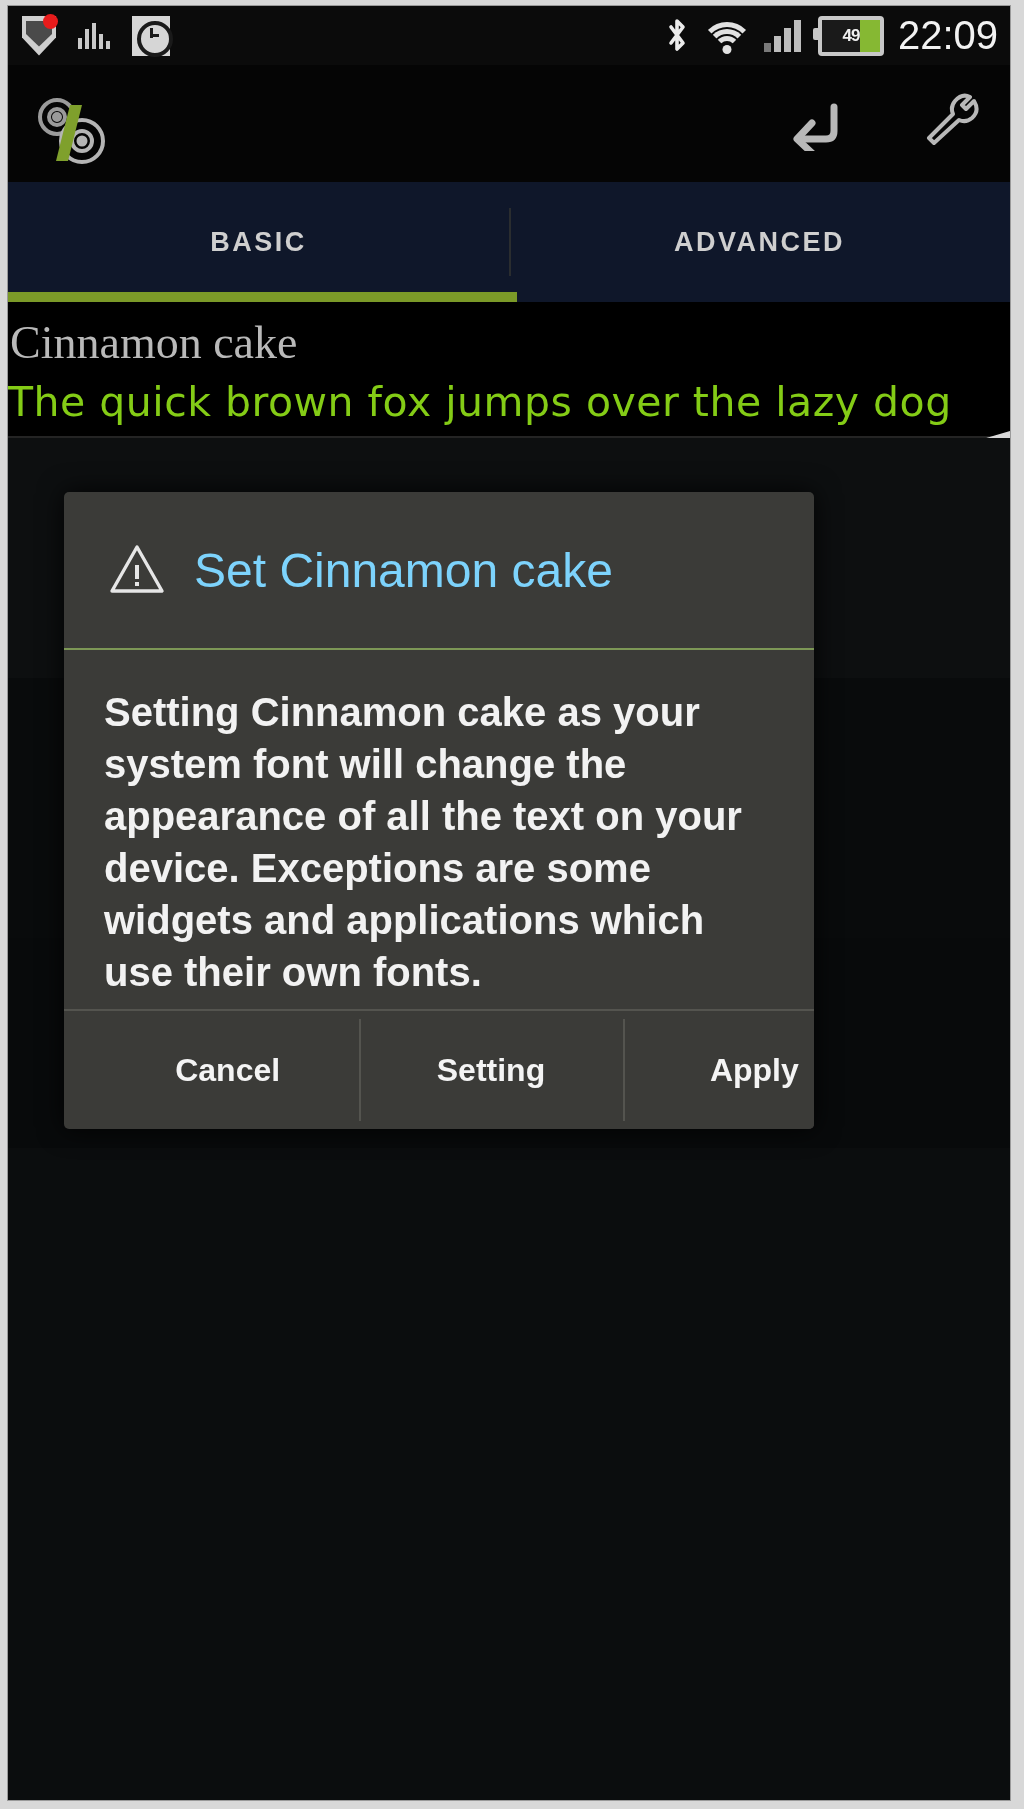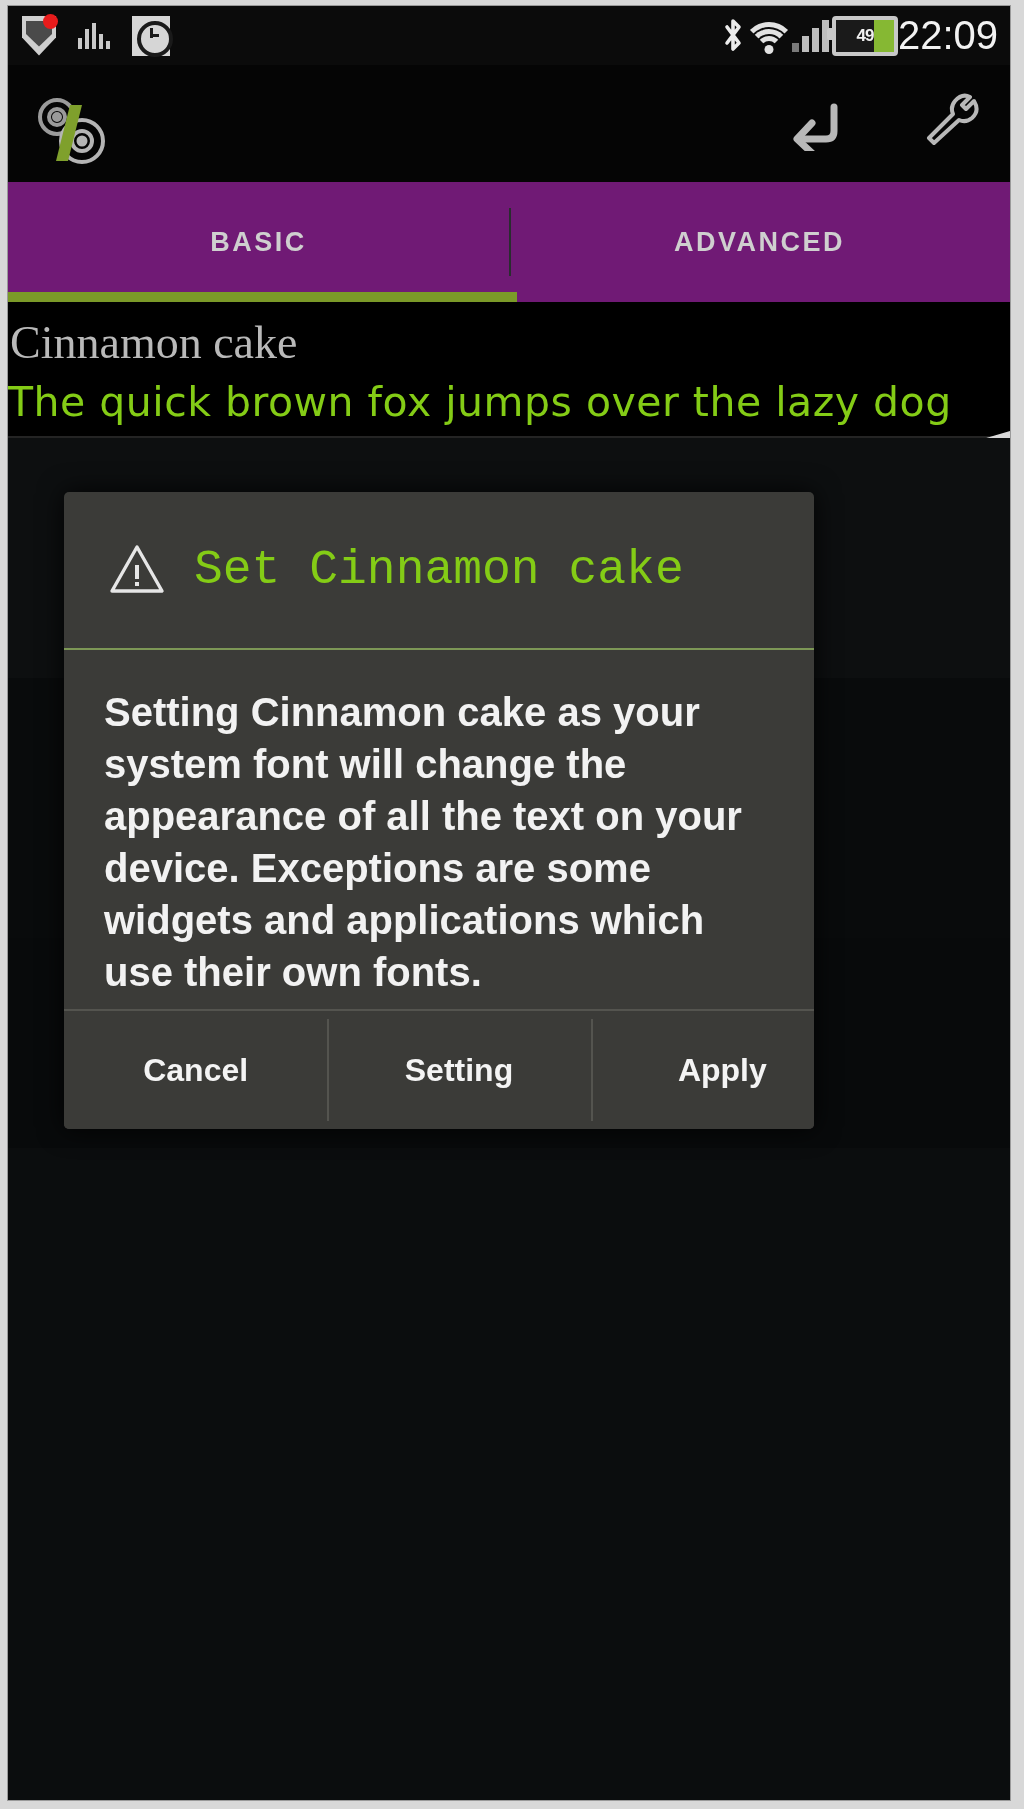--- a/index.html
+++ b/index.html
@@ -34,21 +34,21 @@
 
   
   #statusbar {
     position: absolute;
     left: 0; top: 0;
     width: 1002px; height: 59px;
     background: #0b0b0b;
     border-bottom: 2px solid #3a3a3a;
   }
   .sb-left { position:absolute; left:14px; top:0; height:59px; display:flex; align-items:center; gap:22px; }
-  .sb-right { position:absolute; right:12px; top:0; height:59px; display:flex; align-items:center; gap:0; }
+  .sb-right { position:absolute; right:12px; top:0; height:59px; display:flex; align-items:center; gap:14px; }
 
   .icon-shield { position: relative; width: 34px; height: 40px; }
   .icon-shield .body {
     width: 34px; height: 40px;
     background: #cfcfcf;
     clip-path: polygon(0% 0%, 100% 0%, 100% 55%, 50% 100%, 0% 55%);
     position: relative;
   }
   .icon-shield .body::after {
     content:"";
@@ -126,21 +126,21 @@
     border-bottom: 2px solid #4c5c2a;
   }
   #app-logo { position:absolute; left:22px; top:26px; width:86px; height:78px; }
   #actionbar .act-icons {
     position:absolute; right:28px; top:0; height:117px; display:flex; align-items:center; gap:74px;
   }
 
   
   #tabs {
     position:absolute; left:0; top:176px; width:1002px; height:120px;
-    background:#701a75;
+    background:#0f172a;
     display:flex;
   }
   .tab {
     flex:1; display:flex; align-items:center; justify-content:center;
     color:#cfcfcf; font-size:27px; font-weight:bold; letter-spacing:2.5px;
     position:relative;
   }
   .tab + .tab::before {
     content:""; position:absolute; left:0; top:26px; bottom:26px; width:2px; background:#2a2d2f;
   }
@@ -194,38 +194,39 @@
   }
   #dlg-header {
     position:relative; height:158px;
     display:flex; align-items:center;
     border-bottom:2px solid #7d9756;
     padding-left:44px;
     box-sizing:border-box;
   }
   #dlg-warn-icon { width:58px; height:58px; flex:0 0 58px; margin-right:28px; }
   #dlg-title {
-    color:#84cc16; font-size:48px; font-weight:normal;
-    font-family:Liberation Mono, monospace;
+    color:#7dd3fc; font-size:48px; font-weight:normal;
+    font-family:Liberation Sans, sans-serif;
     white-space:nowrap;
   }
   #dlg-body {
     padding:36px 38px 0 40px;
     color:#f2f2f2;
     font-size:40px;
     line-height:1.30;
     font-weight:bold;
     font-family:"Liberation Sans", sans-serif;
     height:310px;
     box-sizing:border-box;
   }
   #dlg-buttons {
     position:absolute; left:0; bottom:0; width:790px; height:118px;
     border-top:2px solid #54544f;
     display:flex;
+    padding-left:32px;
   }
   .dlg-btn {
     flex:1; display:flex; align-items:center; justify-content:center;
     color:#f4f4f4; font-size:32px; font-weight:bold;
     font-family:"Liberation Sans", sans-serif;
     position:relative;
     background:#3b3b38;
     cursor:pointer;
   }
   .dlg-btn + .dlg-btn::before {

